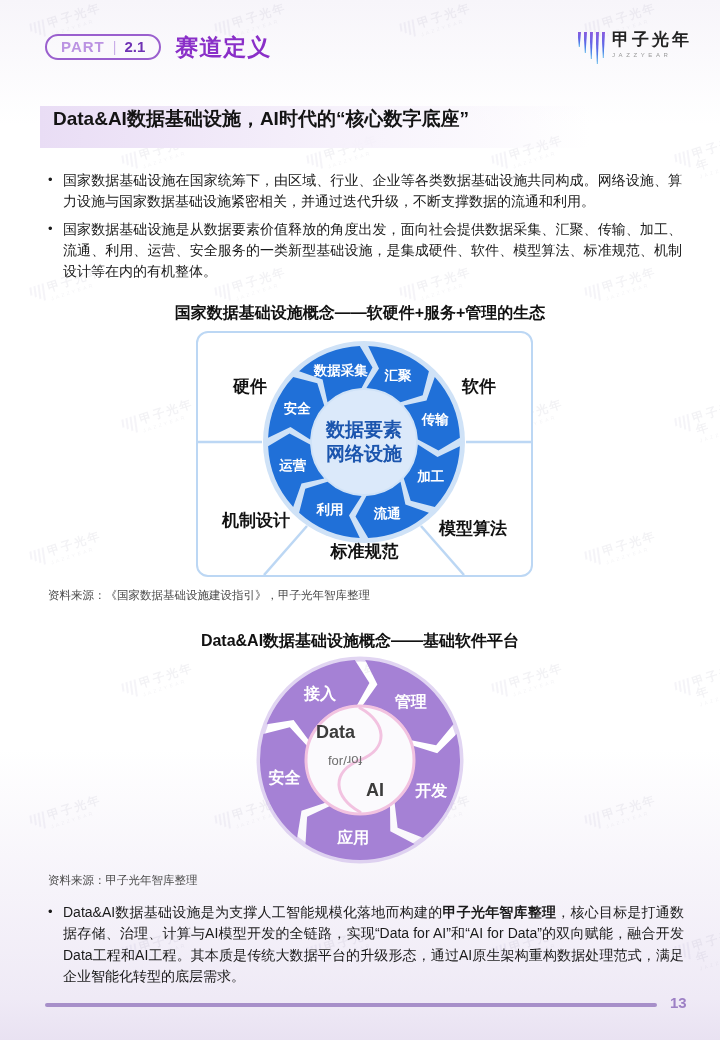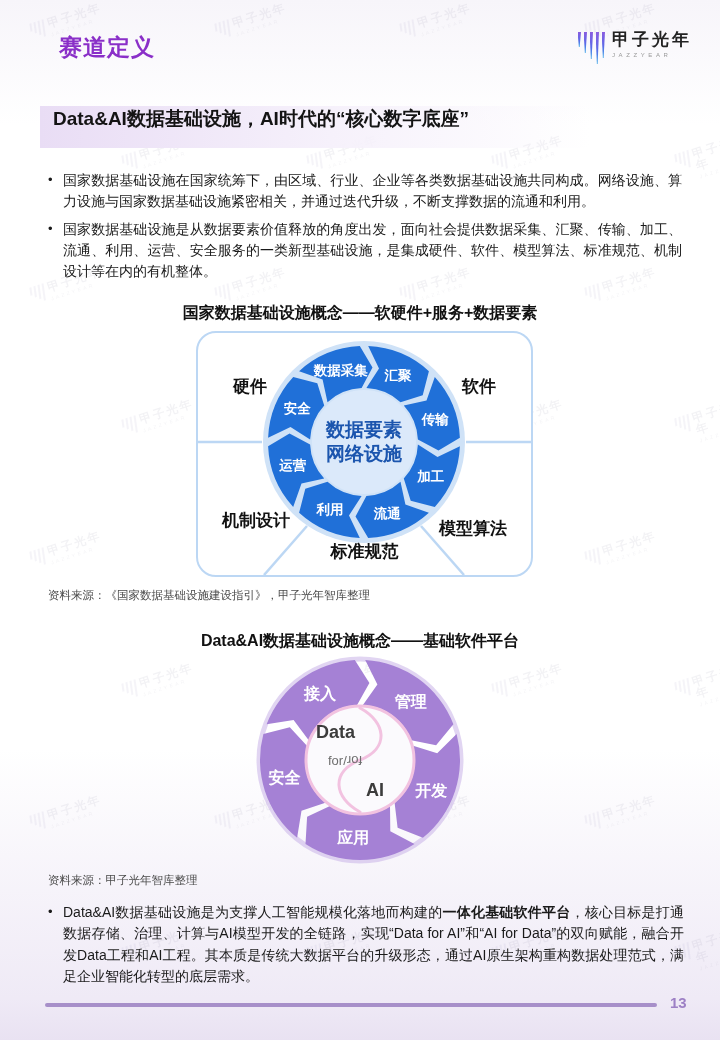--- a/index.html
+++ b/index.html
@@ -40,21 +40,21 @@
   .bullet::before{content:"•";position:absolute;left:0;top:0;font-size:13px;color:#1a1a1a;}
   
   .fig-title{position:absolute;left:0;width:720px;text-align:center;font-size:16px;font-weight:800;color:#111;}
   .fig1-title{top:303px;}
   .fig2-title{top:631px;}
   .source{position:absolute;left:48px;font-size:11.5px;color:#4a4a4a;}
   .source1{top:588px;}
   .source2{top:873px;}
   
   .fig1-box{position:absolute;top:331px;left:196px;width:333px;height:242px;background:#fff;
-    border:2px solid #bcd7f4;border-radius:20px;box-sizing:content-box;}
+    border:2px solid #bcd7f4;border-radius:12px;box-sizing:content-box;}
   .fig1-box svg{position:absolute;top:0;left:0;}
   .corner-label{position:absolute;font-size:17px;font-weight:800;color:#111;text-align:center;}
   .cl-hw{top:42px;left:14px;width:76px;}
   .cl-sw{top:42px;left:243px;width:76px;}
   .cl-jz{top:176px;left:7px;width:102px;}
   .cl-mx{top:184px;left:224px;width:102px;}
   .cl-bz{top:207px;left:115px;width:103px;}
   .fig1-center{position:absolute;top:85px;left:83px;width:166px;text-align:center;
     color:#1b55ae;font-weight:800;font-size:19px;line-height:1.25;}
   .fig1-center span{display:block;}
@@ -461,20 +461,25 @@
           <i style="height: 17px;"></i>
         </div>
         <div>
           <div class="wm-t">甲子光年</div>
           <div class="wm-s">JAZZYEAR</div>
         </div>
       </div>
     </div>
 
   <div class="header">
+    <div class="part-pill">
+      <span class="part-word">PART</span>
+      <span class="part-div">|</span>
+      <span class="part-num">2.1</span>
+    </div>
     <h1 class="section-title">赛道定义</h1>
     <div class="logo">
       <div class="logo-bars">
         <i style="height:15px"></i>
           <i style="height:21px"></i>
           <i style="height:27px"></i>
           <i style="height:32px"></i>
           <i style="height:26px"></i>
       </div>
       <div>
@@ -487,21 +492,21 @@
   <div class="banner">
     <div class="banner-bar"></div>
     <div class="banner-text">Data&amp;AI数据基础设施，AI时代的“核心数字底座”</div>
   </div>
 
   <div class="bullets">
     <div class="bullet">国家数据基础设施在国家统筹下，由区域、行业、企业等各类数据基础设施共同构成。网络设施、算力设施与国家数据基础设施紧密相关，并通过迭代升级，不断支撑数据的流通和利用。</div>
     <div class="bullet">国家数据基础设施是从数据要素价值释放的角度出发，面向社会提供数据采集、汇聚、传输、加工、流通、利用、运营、安全服务的一类新型基础设施，是集成硬件、软件、模型算法、标准规范、机制设计等在内的有机整体。</div>
   </div>
 
-  <div class="fig-title fig1-title">国家数据基础设施概念——软硬件+服务+数据要素</div>
+  <div class="fig-title fig1-title">国家数据基础设施概念——软硬件+服务+管理的生态</div>
   <div class="fig1-box">
     <svg id="fig1-svg" width="333" height="242" viewBox="0 0 333 242">
         <line x1="0" y1="109" x2="64" y2="109" stroke="#bcd7f4" stroke-width="2.5"></line>
         <line x1="268" y1="109" x2="333" y2="109" stroke="#bcd7f4" stroke-width="2.5"></line>
         <line x1="109" y1="193" x2="66" y2="242" stroke="#bcd7f4" stroke-width="2.5"></line>
         <line x1="223" y1="193" x2="266" y2="242" stroke="#bcd7f4" stroke-width="2.5"></line>
         <circle cx="166" cy="109" r="101" fill="#cfe2f7"></circle>
         <path d="M101.1,38.2 A96,96 0 0 1 161.8,13.1 L174.5,34.5 L163.6,55.1 A54,54 0 0 0 129.5,69.2 L124.6,46.5 Z" fill="#2070d8"></path>
         <text x="142.8" y="42.4" text-anchor="middle" font-size="13.5" font-weight="bold" fill="#ffffff">数据采集</text>
         <path d="M170.2,13.1 A96,96 0 0 1 230.9,38.2 L224.7,62.3 L202.5,69.2 A54,54 0 0 0 168.4,55.1 L181.0,35.5 Z" fill="#2070d8"></path>
@@ -553,20 +558,20 @@
     <div class="f2-forrow">
       <span>for/</span>
       <span class="f2-flip">for</span>
     </div>
     <div class="f2-ai">AI</div>
   </div>
   <div class="source source2">资料来源：甲子光年智库整理</div>
 
   <div class="paragraph">
     <div class="pp">
-      <span>Data&amp;AI数据基础设施是为支撑人工智能规模化落地而构建的</span><b>一体化基础软件平台</b><span>，核心目标是打通数据存储、治理、计算与AI模型开发的全链路，实现“Data for AI”和“AI for Data”的双向赋能，融合开发Data工程和AI工程。其本质是传统大数据平台的升级形态，通过AI原生架构重构数据处理范式，满足企业智能化转型的底层需求。</span>
+      <span>Data&amp;AI数据基础设施是为支撑人工智能规模化落地而构建的</span><b>甲子光年智库整理</b><span>，核心目标是打通数据存储、治理、计算与AI模型开发的全链路，实现“Data for AI”和“AI for Data”的双向赋能，融合开发Data工程和AI工程。其本质是传统大数据平台的升级形态，通过AI原生架构重构数据处理范式，满足企业智能化转型的底层需求。</span>
     </div>
   </div>
 
   <div class="footer-line"></div>
   <div class="page-num">13</div>
 
 </div>
 
 </body></html>

